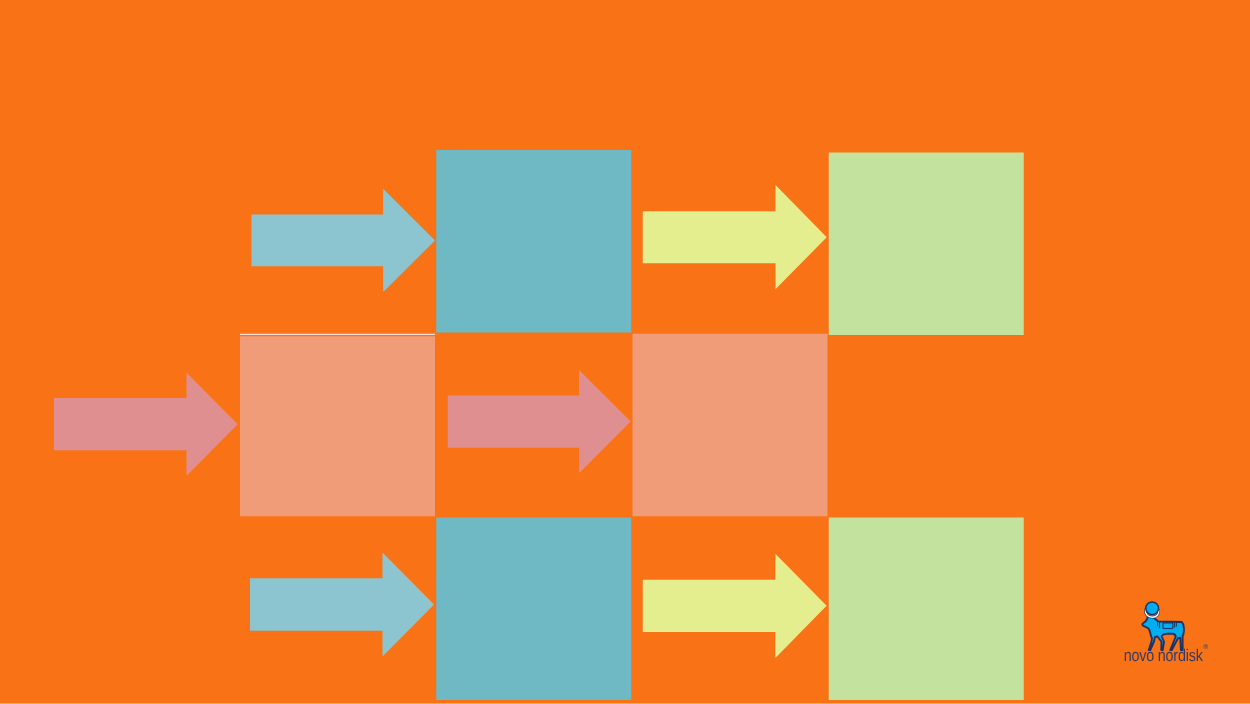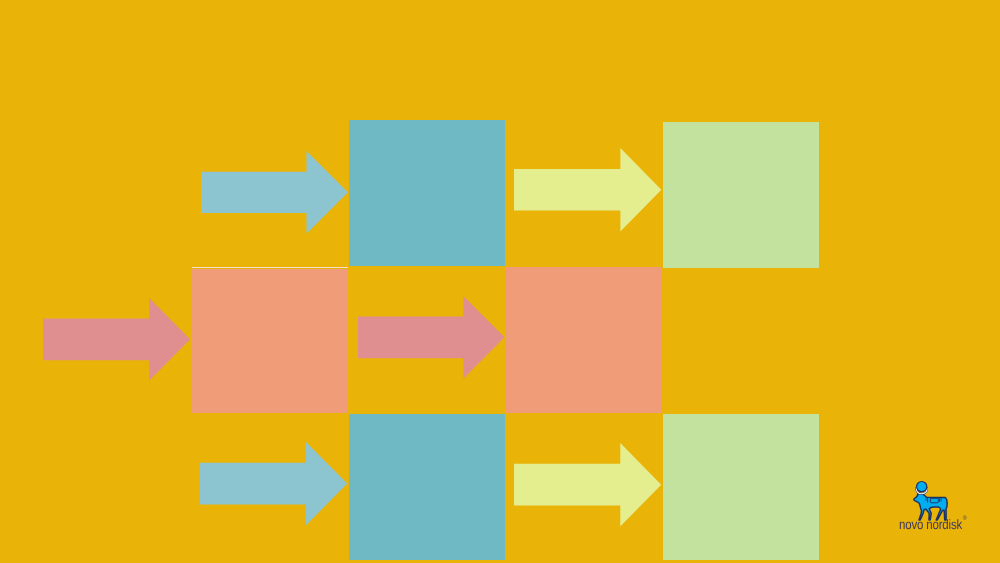--- a/index.html
+++ b/index.html
@@ -1,19 +1,19 @@
 <!DOCTYPE html>
 <html><head>
 <meta charset="utf-8">
 <title>Process Diagram Slide</title>
 <style>
   html,body{margin:0;padding:0;background:#ffffff;}
   body{width:1000px;height:563px;overflow:hidden;
        font-family:"Liberation Sans",sans-serif;}
-  .slide{position:relative;width:1000px;height:563px;background:#eab308;overflow:hidden;}
+  .slide{position:relative;width:1000px;height:563px;background:#f97316;overflow:hidden;}
   .layer{position:absolute;left:0;top:0;width:1000px;height:563px;}
   .sq{position:absolute;}
   .accent-line{position:absolute;}
   .arrow{position:absolute;line-height:0;}
   .arrow svg{display:block;}
   .logo-bull{position:absolute;line-height:0;}
   .logo-bull svg{display:block;}
   .wordmark{position:absolute;white-space:nowrap;
             font-family:"Liberation Sans",sans-serif;
             letter-spacing:-0.2px;

